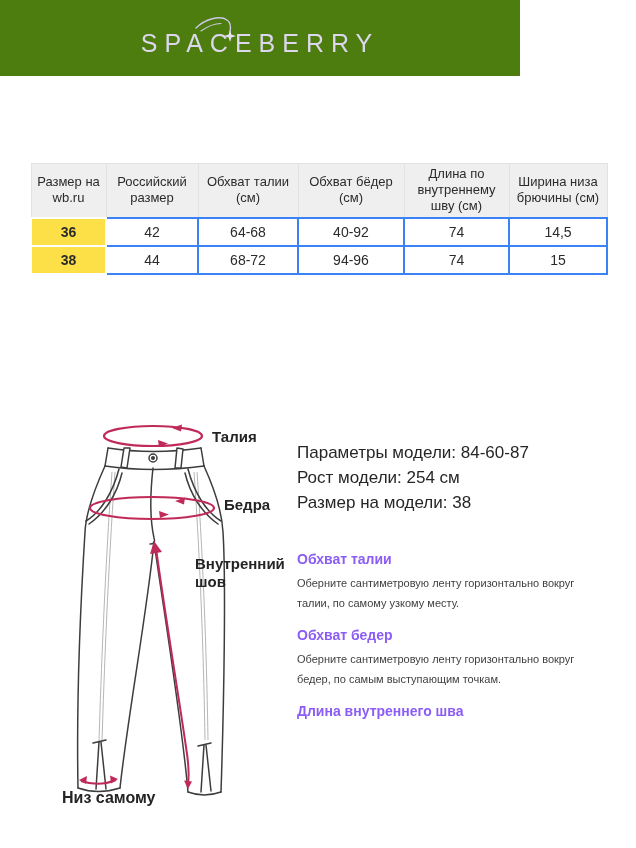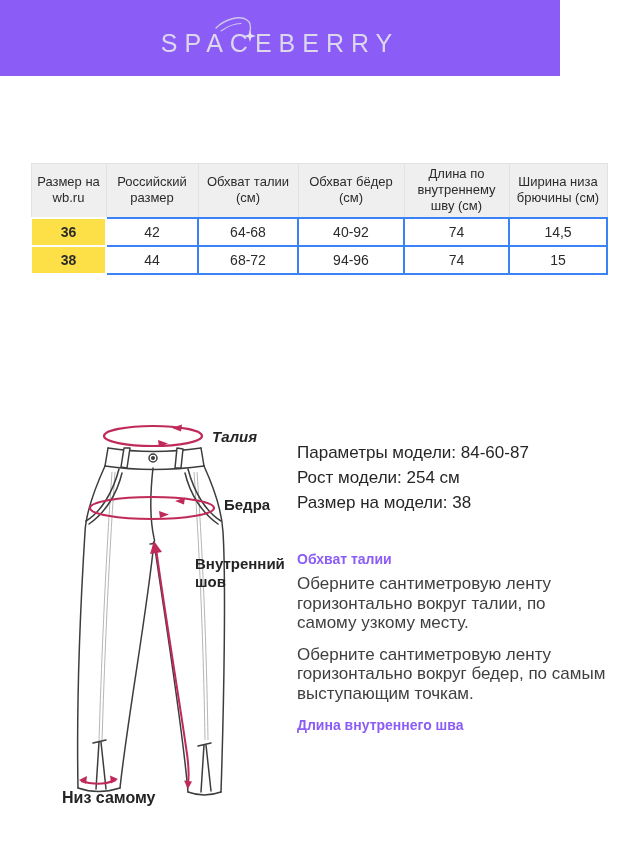--- a/index.html
+++ b/index.html
@@ -6,22 +6,22 @@
   html,body { width:636px; height:848px; }
   body {
     font-family:"Liberation Sans", sans-serif;
     background:#ffffff;
     color:#2e2e2e;
     position:relative;
     overflow:hidden;
   }
   
   .banner {
-    position:absolute; left:0; top:0; width:560px; height:76px;
-    background:#8b5cf6;
+    position:absolute; left:0; top:0; width:520px; height:76px;
+    background:#4d7c0f;
     display:flex; align-items:center; justify-content:center;
   }
   .logo-wrap { position:relative; }
   .brand-text {
     font-size:25px; letter-spacing:7px; font-weight:400;
     color:#dcd7ec; padding-top:10px; display:inline-block;
   }
   .comet { position:absolute; left:50px; top:-6px; width:52px; height:38px; }
   
   .size-table-wrap { position:absolute; left:30px; top:163px; width:576px; }
@@ -43,36 +43,36 @@
     border-top:2px solid #ffffff;
   }
   .c1{width:75px;} .c2{width:92px;} .c3{width:100px;}
   .c4{width:106px;} .c5{width:105px;} .c6{width:98px;}
   
   .figure { position:absolute; left:55px; top:420px; width:215px; height:392px; }
   .diag-label {
     position:absolute; font-size:15px; font-weight:600; color:#242424;
     white-space:nowrap; line-height:18px;
   }
-  .lbl-waist { left:212px; top:428px;font-style:italic; }
+  .lbl-waist { left:212px; top:428px; }
   .lbl-hips  { left:224px; top:496px; }
   .lbl-seam  { left:195px; top:555px; white-space:normal; width:92px; }
   .lbl-hem   { left:62px;  top:789px; font-size:16px; }
   
   .right-col { position:absolute; left:297px; top:440px; width:320px; }
   .model-line { font-size:17px; line-height:25px; color:#262626; }
   .model-line .lab { font-weight:400; }
   .model-line .val { font-weight:400; }
   .guide-section { margin-top:12px; }
   .guide-section.first { margin-top:34px; }
   .guide-title {
     font-size:14px; font-weight:700; color:#8b5cf6;
     line-height:20px; margin-bottom:5px;
   }
-  .guide-text { font-size:17px; line-height:19.5px; color:#3f3f3f; width:312px; }
+  .guide-text { font-size:11px; line-height:19.5px; color:#3f3f3f; width:312px; }
 </style>
 </head>
 <body>
 
 <div class="banner">
   <div class="logo-wrap">
     <svg class="comet" viewBox="0 0 52 38">
       <path d="M5,15 C14,6 29,2 36,7 C39,9 40,14 39,19" fill="none" stroke="#cfc8e8" stroke-width="1.4" stroke-linecap="round"></path>
       <path d="M10,18 C17,13 24,10.5 30,10.5" fill="none" stroke="#cfc8e8" stroke-width="1.1" stroke-linecap="round"></path>
       <path d="M39,17 L40.4,21.6 L45,23 L40.4,24.4 L39,29 L37.6,24.4 L33,23 L37.6,21.6 Z" fill="#e4dff3"></path>
@@ -191,19 +191,20 @@
     <span class="lab">Размер на модели:</span>
     <span class="val">38</span>
   </div>
 
   <div class="guide-section first">
     <div class="guide-title">Обхват талии</div>
     <div class="guide-text">Оберните сантиметровую ленту горизонтально вокруг талии, по самому узкому месту.</div>
   </div>
 
   <div class="guide-section">
+    <div class="guide-title">Обхват бедер</div>
     <div class="guide-text">Оберните сантиметровую ленту горизонтально вокруг бедер, по самым выступающим точкам.</div>
   </div>
 
   <div class="guide-section">
     <div class="guide-title">Длина внутреннего шва</div>
   </div>
 </div>
 
 </body></html>

